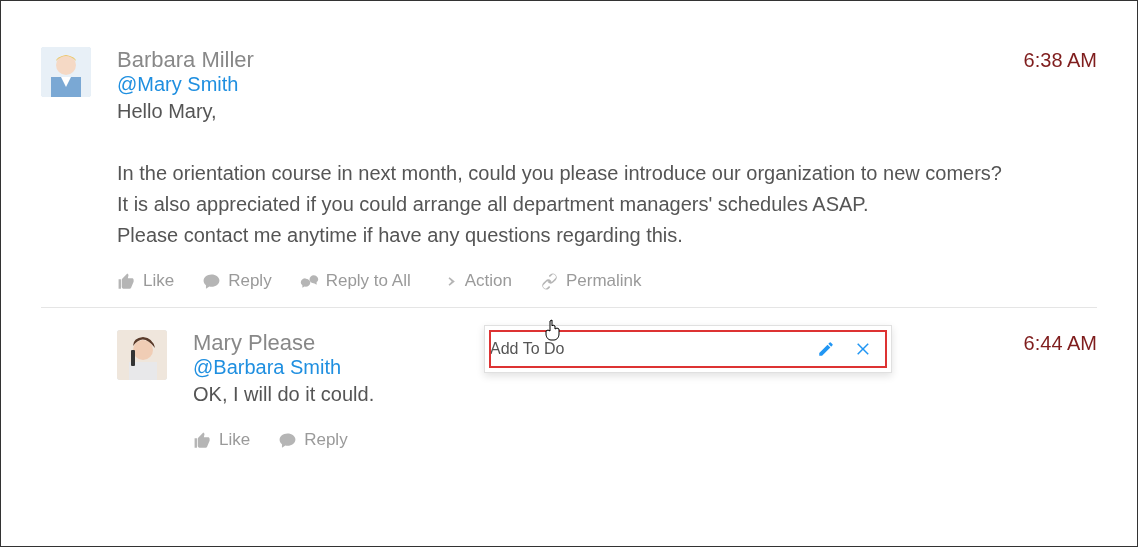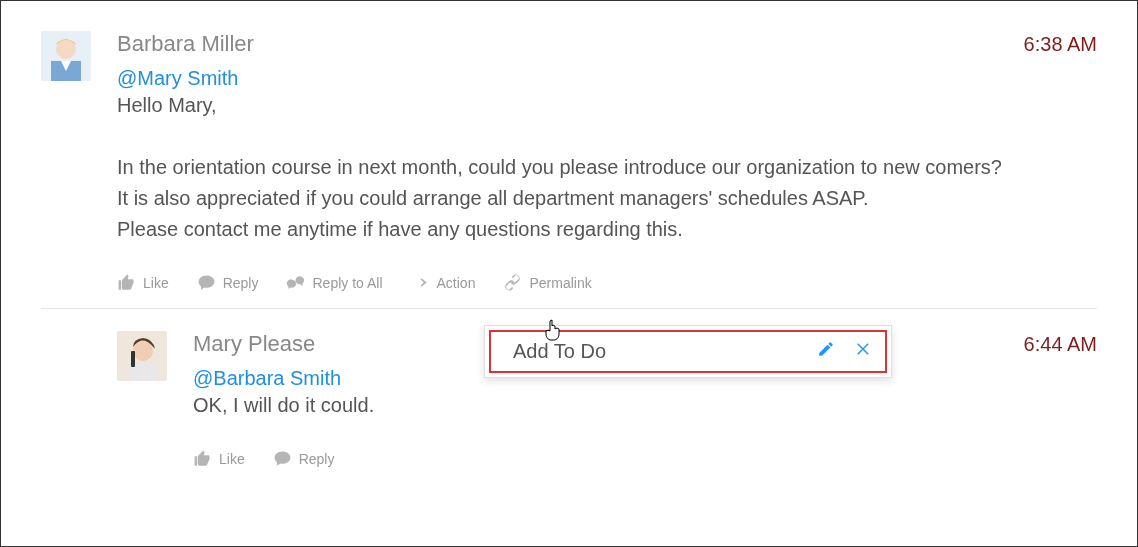--- a/index.html
+++ b/index.html
@@ -8,21 +8,21 @@
     font-weight: 300;
     background: #fff;
     color: #555;
     width: 1138px;
     height: 547px;
     border: 1px solid #333;
     position: relative;
     overflow: hidden;
   }
   .thread {
-    padding: 30px 40px 20px 40px;
+    padding: 46px 40px 20px 40px;
   }
   .post {
     display: flex;
     align-items: flex-start;
     position: relative;
   }
   .avatar {
     width: 50px;
     height: 50px;
     border-radius: 3px;
@@ -46,38 +46,37 @@
     color: #888;
     font-weight: 300;
   }
   .timestamp {
     font-size: 20px;
     color: #7f1d1d;
     font-weight: 300;
   }
   .mention {
     display: inline-block;
-    margin-top: 10px;
     font-size: 20px;
     color: #1f8fe0;
     font-weight: 300;
   }
   .body {
     font-size: 20px;
     color: #555;
     line-height: 1.55;
     font-weight: 300;
     white-space: pre-line;
   }
   .actions {
     display: flex;
     gap: 28px;
-    margin-top: 28px;
+    margin-top: 20px;
     align-items: flex-start;
-    font-size: 14px;
+    font-size: 17px;
     color: #9a9a9a;
   }
   .action-link {
     display: inline-flex;
     align-items: center;
     gap: 7px;
     cursor: pointer;
     font-weight: 300;
   }
   .action-link svg { width: 19px; height: 19px; fill: #b5b5b5; }
@@ -98,22 +97,22 @@
     position: absolute;
     top: 324px;
     left: 483px;
     width: 408px;
     background: #fff;
     border: 1px solid #e0e0e0;
     box-shadow: 0 3px 8px rgba(0,0,0,0.12);
     z-index: 10;
   }
   .dropdown-item {
-    padding: 14px 28px;
-    font-size: 20px;
+    padding: 14px 5px;
+    font-size: 16px;
     color: #555;
     font-weight: 300;
     cursor: pointer;
   }
   .dropdown-item.highlight {
     outline: 2px solid #d33;
     outline-offset: -6px;
   }
   .dropdown-icons {
     position: absolute;

